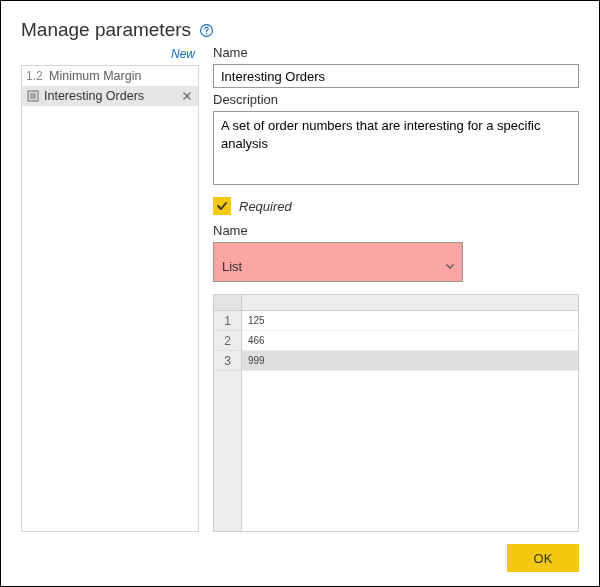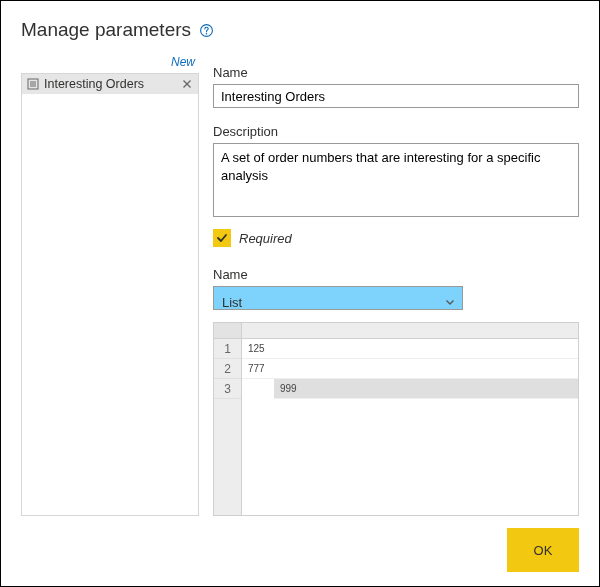--- a/index.html
+++ b/index.html
@@ -10,21 +10,21 @@
     color: #323130;
     background: #fff;
     width: 600px;
     height: 587px;
     border: 1px solid #000;
     position: relative;
   }
 
   .dialog { padding: 18px 20px 14px 20px; height: 100%; display: flex; flex-direction: column; }
 
-  .header { display: flex; align-items: center; gap: 8px; margin-bottom: 12px; }
+  .header { display: flex; align-items: center; gap: 8px; margin-bottom: 4px; }
   .title { font-size: 19px; font-weight: 400; color: #323130; }
   .help-icon { width: 15px; height: 15px; display: inline-flex; align-items: center; justify-content: center; }
   .help-icon svg { display: block; }
 
   .body { display: flex; gap: 14px; flex: 1; min-height: 0; }
 
   
   .sidebar { width: 178px; display: flex; flex-direction: column; min-height: 0; }
   .sidebar-top { display: flex; justify-content: flex-end; padding: 2px 4px 4px 4px; }
   .new-link { color: #106ebe; font-style: italic; font-size: 12px; cursor: pointer; }
@@ -38,39 +38,39 @@
   .param-item.selected { background: #e6e6e6; color: #323130; }
   .param-prefix { color: #888; font-size: 12px; min-width: 18px; }
   .list-icon { width: 13px; height: 13px; display: inline-flex; align-items: center; justify-content: center; }
   .list-icon svg { display: block; }
   .param-label { flex: 1; white-space: nowrap; overflow: hidden; text-overflow: ellipsis; }
   .close-x { width: 14px; display: inline-flex; align-items: center; justify-content: center; cursor: pointer; }
   .close-x svg { display: block; }
 
   
   .form { flex: 1; display: flex; flex-direction: column; gap: 4px; min-height: 0; }
-  .field-label { font-size: 13px; color: #323130; margin-top: 12px; }
+  .field-label { font-size: 13px; color: #323130; margin-top: 0; }
   .txt-input {
     width: 100%; height: 24px; padding: 3px 7px; border: 1px solid #999; font: inherit;
   }
   .txt-area {
     width: 100%; height: 74px; padding: 5px 7px; border: 1px solid #999; font: inherit;
     resize: none; line-height: 1.35;
   }
 
   .check-row { display: flex; align-items: center; gap: 8px; margin: 8px 0 4px 0; font-style: italic; }
   .check {
     width: 18px; height: 18px; background: #f2c811; display: inline-flex;
     align-items: center; justify-content: center; cursor: pointer;
   }
   .check svg { display: block; }
 
   .select {
-    width: 250px; height: 24px; border: 1px solid #999; display: flex; align-items: center;
-    justify-content: space-between; padding: 8px 6px 0 8px; cursor: pointer; background: #7dd3fc;
+    width: 250px; height: 40px; border: 1px solid #999; display: flex; align-items: center;
+    justify-content: space-between; padding: 8px 6px 0 8px; cursor: pointer; background: #fca5a5;
   }
   .select .chev { display: inline-flex; }
   .select .chev svg { display: block; }
 
   
   .grid-wrap { margin-top: 8px; flex: 1; min-height: 0; display: flex; flex-direction: column; }
   .grid {
     flex: 1; border: 1px solid #cfcfcf; background: #fff; position: relative; overflow: hidden;
   }
   .grid-inner { position: absolute; inset: 0; display: flex; flex-direction: column; }
@@ -81,26 +81,26 @@
   .gutter-col { width: 28px; background: #ededed; border-right: 1px solid #d0d0d0; }
   .gutter-col .gnum {
     height: 20px; display: flex; align-items: center; justify-content: center;
     font-size: 12px; color: #666; border-bottom: 1px solid #e0e0e0;
   }
   .data-col { flex: 1; }
   .data-col .gcell {
     height: 20px; padding: 0 6px; display: flex; align-items: center;
     font-size: 10px; color: #444; border-bottom: 1px solid #eee;
   }
-  .data-col .gcell.sel { background: #dfdfdf; margin-left: 32px; }
+  .data-col .gcell.sel { background: #dfdfdf; }
 
   
   .footer { display: flex; justify-content: flex-end; gap: 10px; padding-top: 12px; }
   .btn {
-    min-width: 72px; height: 44px; padding: 0 14px; font: inherit; cursor: pointer;
+    min-width: 72px; height: 28px; padding: 0 14px; font: inherit; cursor: pointer;
     border: 1px solid #aaa; background: #fff;
   }
   .btn.primary { background: #f2c811; border-color: #f2c811; color: #323130; }
 </style>
 </head>
 <body>
 
 <div class="dialog">
 
   <div class="header">
@@ -115,20 +115,24 @@
   </div>
 
   <div class="body">
 
     <div class="sidebar">
       <div class="sidebar-top">
         <span class="new-link">New</span>
       </div>
       <div class="param-list">
 
+        <div class="param-item">
+          <span class="param-prefix">1.2</span>
+          <span class="param-label">Minimum Margin</span>
+        </div>
 
         <div class="param-item selected">
           <span class="list-icon">
             <svg width="12" height="12" viewBox="0 0 12 12">
               <rect x="1" y="1" width="10" height="10" fill="none" stroke="#666" stroke-width="1"></rect>
               <line x1="3" y1="4" x2="9" y2="4" stroke="#666" stroke-width="1"></line>
               <line x1="3" y1="6" x2="9" y2="6" stroke="#666" stroke-width="1"></line>
               <line x1="3" y1="8" x2="9" y2="8" stroke="#666" stroke-width="1"></line>
             </svg>
           </span>
@@ -179,21 +183,21 @@
               <div class="data-head"></div>
             </div>
             <div class="grid-rows">
               <div class="gutter-col">
                 <div class="gnum">1</div>
                 <div class="gnum">2</div>
                 <div class="gnum">3</div>
               </div>
               <div class="data-col">
                 <div class="gcell">125</div>
-                <div class="gcell">777</div>
+                <div class="gcell">466</div>
                 <div class="gcell sel">999</div>
               </div>
             </div>
           </div>
         </div>
       </div>
 
     </div>
 
   </div>

